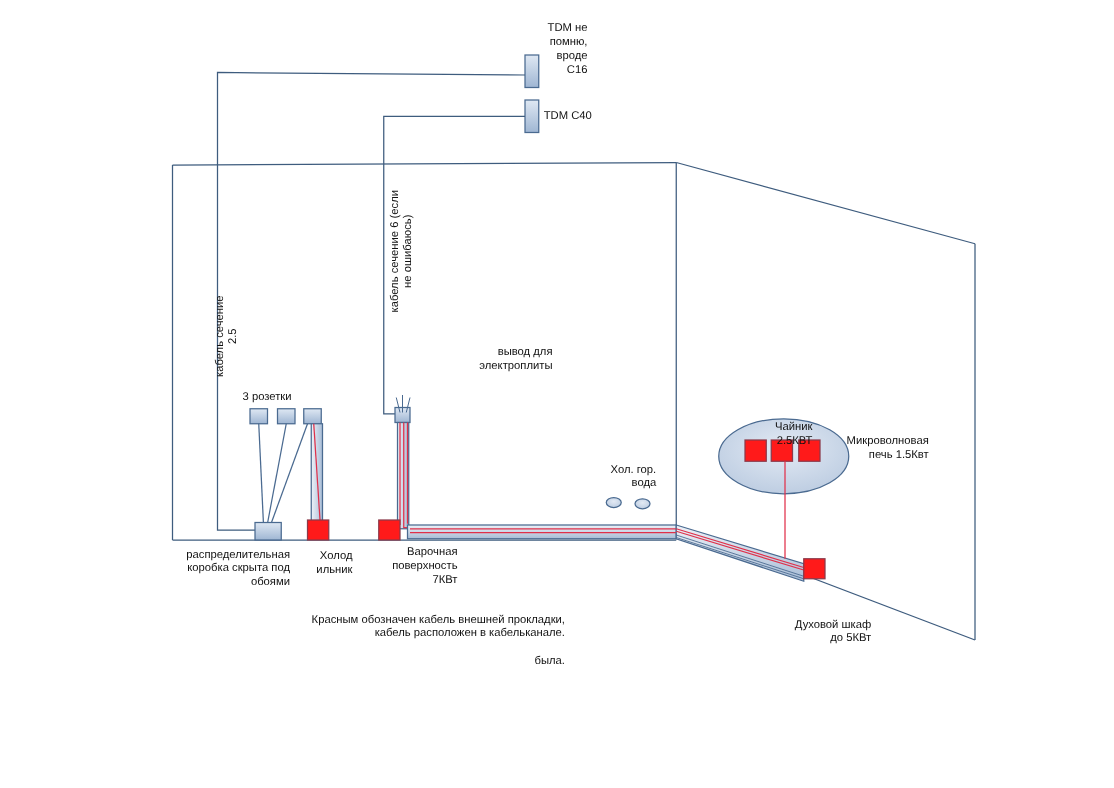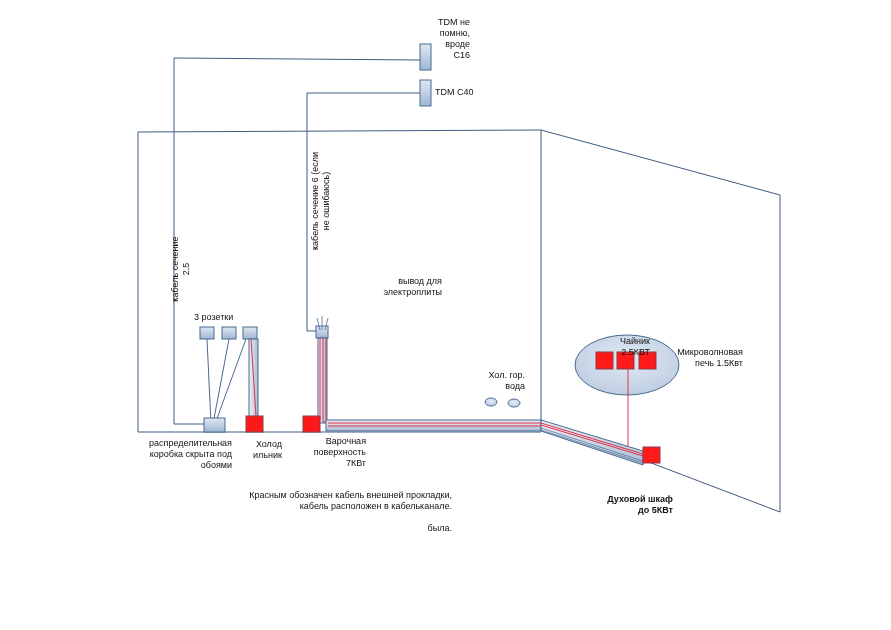--- a/index.html
+++ b/index.html
@@ -163,21 +163,21 @@
 <div class="lbl" style="left:606px; top:336px; width:44px;">
   <div>Чайник</div>
   <div>2.5КВТ</div>
 </div>
 
 <div class="lbl" style="left:669px; top:347px; width:74px;">
   <div>Микроволновая</div>
   <div>печь 1.5Квт</div>
 </div>
 
-<div class="lbl" style="left:601px; top:494px; width:72px;font-weight:bold;">
+<div class="lbl" style="left:625px; top:494px; width:72px;">
   <div>Духовой шкаф</div>
   <div>до 5КВт</div>
 </div>
 
 <div class="lbl" style="left:208px; top:490px; width:244px;">
   <div>Красным обозначен кабель внешней прокладки,</div>
   <div>кабель расположен в кабельканале.</div>
   <div style="height:11px;"></div>
   <div>была.</div>
 </div>

